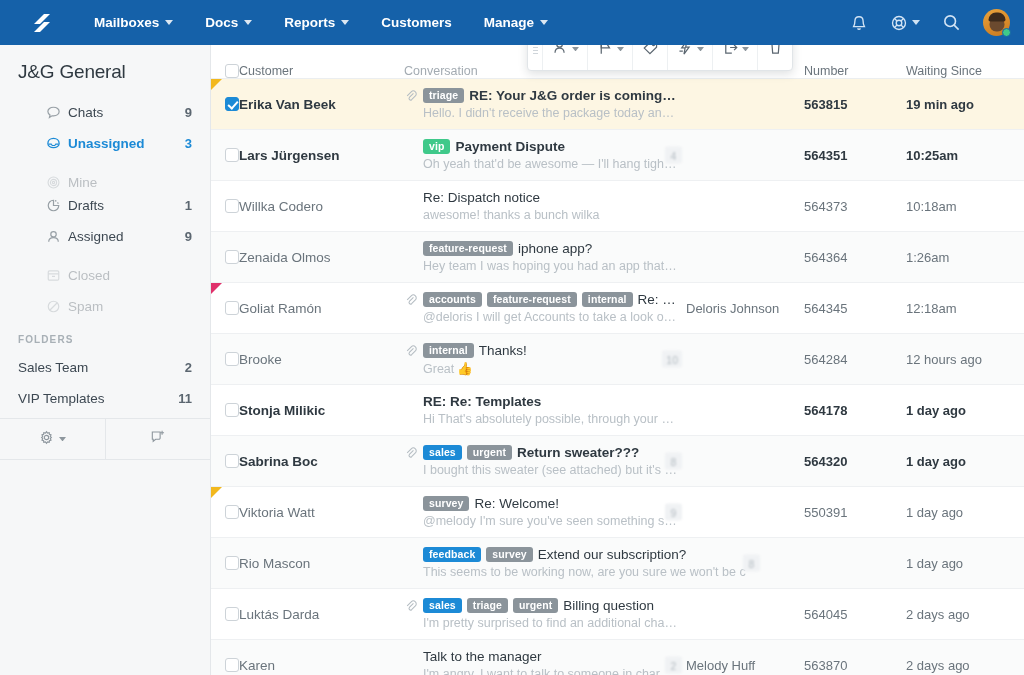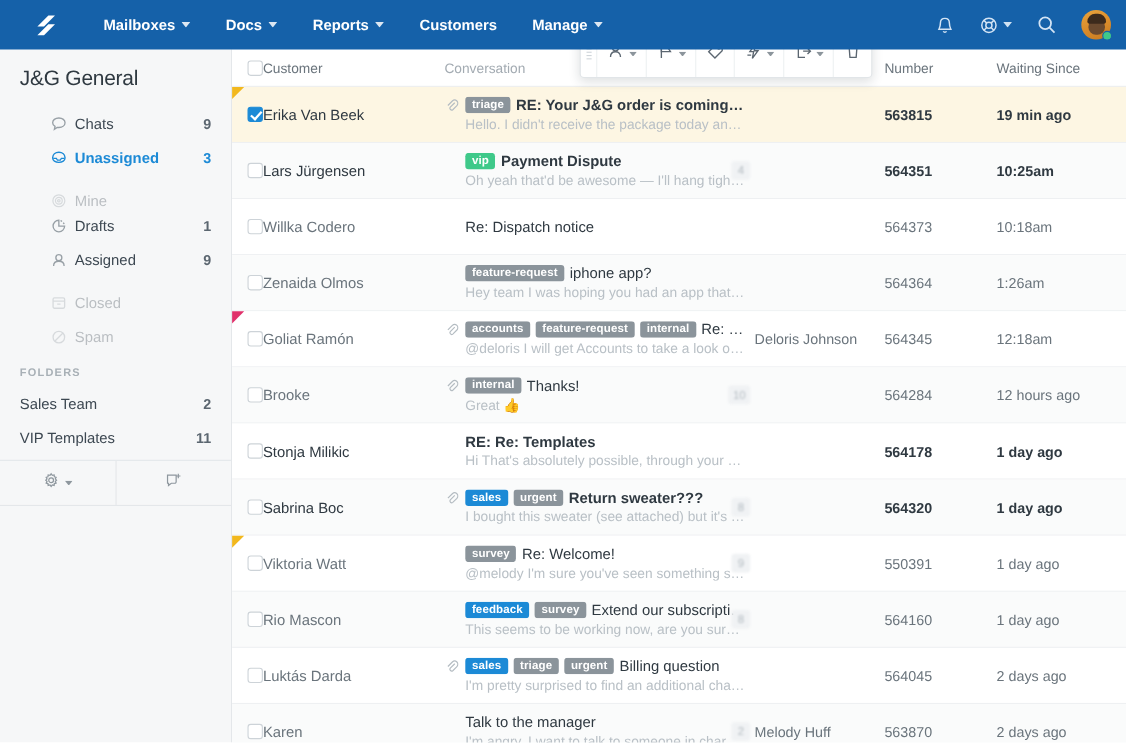--- a/index.html
+++ b/index.html
@@ -91,21 +91,21 @@
   }
   .sidefoot .cell {
     flex: 1 1 50%; display: flex; align-items: center; justify-content: center;
     gap: 5px; color: #8e979e; cursor: pointer;
   }
   .sidefoot .cell + .cell { border-left: 1px solid #e4e7ea; }
 
   
   .list { position: absolute; top: 45px; left: 211px; right: 0; bottom: 0; background: #fff; }
   .listhdr {
-    display: flex; align-items: center; height: 34px;
+    display: flex; align-items: flex-end; height: 34px;
     font-size: 12.5px; color: #a3abb2; border-bottom: 1px solid #ebeef0;
     background: #fff;
   }
   .row {
     display: flex; align-items: stretch; position: relative;
     border-bottom: 1px solid #eef0f2; height: 51px; cursor: pointer;
     background: #fff;
   }
   .row.alt { background: #fafbfb; }
   .row.sel { background: #fdf6e3; }
@@ -120,21 +120,21 @@
   .c-check { width: 28px; flex: none; display: flex; align-items: center; justify-content: flex-start; padding-left: 14px; }
   .c-cust  { width: 165px; flex: none; display: flex; align-items: center; font-size: 13.5px; color: #6a747c; }
   .c-conv  { flex: 1 1 auto; min-width: 0; display: flex; align-items: center; position: relative; }
   .c-asgn  { width: 118px; flex: none; display: flex; align-items: center; font-size: 13px; color: #6a747c; }
   .c-num   { width: 78px; flex: none; display: flex; align-items: center; font-size: 13px; color: #6a747c; }
   .c-wait  { width: 118px; flex: none; display: flex; align-items: center; font-size: 13px; color: #6a747c; margin-left: 24px; }
 
   .listhdr .c-check { align-items: center; }
   .listhdr .c-cust, .listhdr .c-conv, .listhdr .c-num, .listhdr .c-wait { font-size: 12.5px; }
 
-  .row.unread .c-cust { font-weight: normal; color: #2f3941; }
+  .row.unread .c-cust { font-weight: bold; color: #2f3941; }
   .row.unread .c-num, .row.unread .c-wait { font-weight: bold; color: #2f3941; }
 
   .cb {
     width: 14px; height: 14px; border: 1.5px solid #cdd3d8;
     border-radius: 3px; background: #fff; flex: none; cursor: pointer;
   }
   .cb.on { background: #1c8ad6; border-color: #1c8ad6; position: relative; }
   .cb.on::after {
     content: ""; position: absolute; left: 4px; top: 1px;
     width: 4px; height: 8px; border: solid #fff;
@@ -435,20 +435,21 @@
           <div class="c-check">
        <span class="cb"></span>
      </div>
           <div class="c-cust">Willka Codero</div>
           <div class="c-conv">
        <div class="convwrap">
          <div class="convline1">
                 <span class="clip empty"></span>
                 <span class="subj">Re: Dispatch notice</span>
               </div>
+         <div class="preview blur1">awesome! thanks a bunch wilka</div>
        </div>
      </div>
           <div class="c-asgn"></div>
           <div class="c-num">564373</div>
           <div class="c-wait">10:18am</div>
         </div>
         <div class="row alt">
           <div class="c-check">
        <span class="cb"></span>
      </div>
@@ -592,21 +593,20 @@
                 <span class="clip empty"></span>
                 <span class="tag" style="background:#1c8ad6">feedback</span>
                 <span class="tag" style="background:#8b949b">survey</span>
                 <span class="subj">Extend our subscription?</span>
               </div>
          <div class="preview blur1">This seems to be working now, are you sure we won't be c</div>
        </div>
             <span class="count blur2">8</span>
      </div>
           <div class="c-asgn"></div>
-          <div class="c-num">564160</div>
           <div class="c-wait">1 day ago</div>
         </div>
         <div class="row">
           <div class="c-check">
        <span class="cb"></span>
      </div>
           <div class="c-cust">Luktás Darda</div>
           <div class="c-conv">
        <div class="convwrap">
          <div class="convline1">

